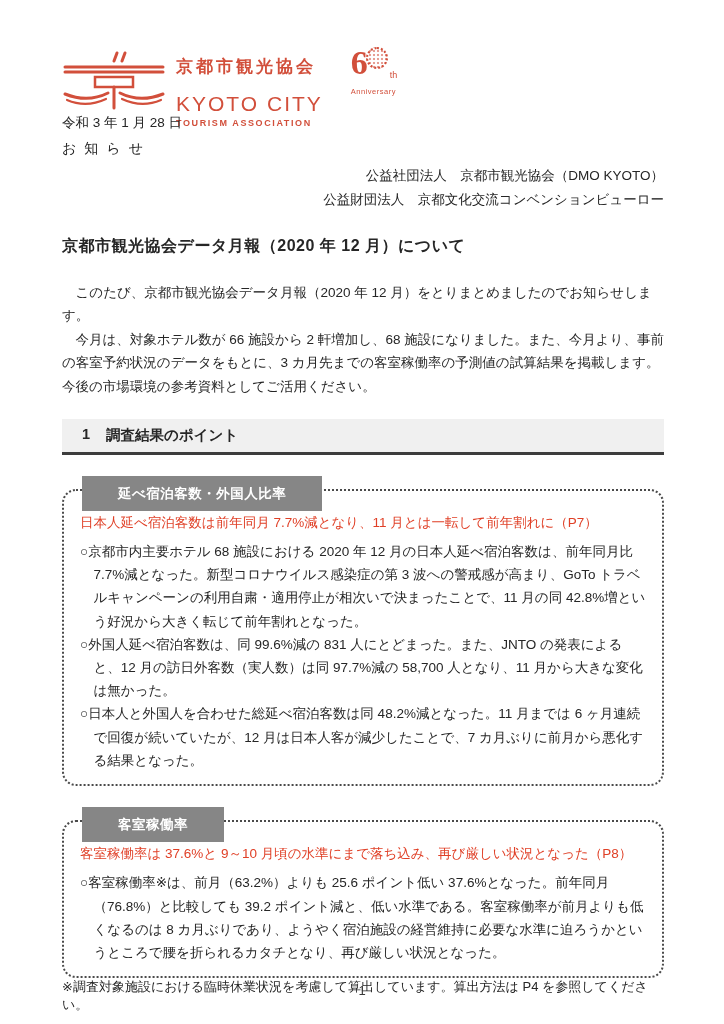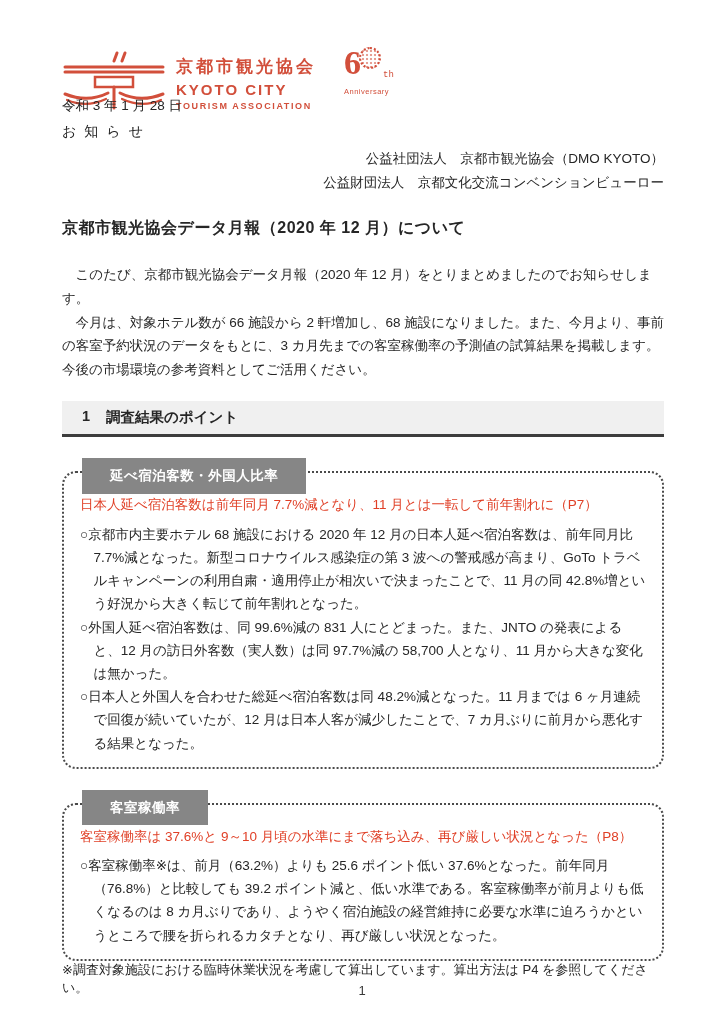--- a/index.html
+++ b/index.html
@@ -28,42 +28,42 @@
     gap: 10px;
   }
   .emblem { flex: 0 0 auto; }
   .logo-text {
     color: #D24F3B;
     padding-top: 8px;
     line-height: 1.05;
     white-space: nowrap;
   }
   .logo-jp { font-size: 17px; font-weight: bold; letter-spacing: 3px; }
-  .logo-en1 { font-size: 15px; font-weight: bold; letter-spacing: 2px; margin-top: 6px; }
+  .logo-en1 { font-size: 21px; font-weight: normal; letter-spacing: 2px; margin-top: 17px; }
   .logo-en2 { font-size: 9px; font-weight: bold; letter-spacing: 1.6px; margin-top: 4px; }
   .anniv {
     color: #D24F3B;
     margin-left: 18px;
     margin-top: -4px;
     width: 62px;
     text-align: left;
     line-height: 1;
   }
   .anniv-top { display: flex; align-items: flex-start; }
   .anniv-6 { font-size: 34px; font-weight: bold; font-family: "Liberation Serif", serif; }
   .anniv-0 {
     width: 22px; height: 22px;
     border: 2px dotted #D24F3B;
     border-radius: 50%;
     margin-left: -2px;
     margin-top: 1px;
     background: radial-gradient(circle at 50% 50%, rgba(210,79,59,.55) 0 1px, transparent 1.6px);
     background-size: 4px 4px;
   }
-  .anniv-th { font-size: 9px; margin-left: 2px; align-self: flex-end; font-family: Liberation Mono, monospace; }
+  .anniv-th { font-size: 9px; margin-left: 2px; align-self: flex-end; }
   .anniv-label { font-size: 7.5px; letter-spacing: .5px; margin-top: 8px; }
 
   .date-row {
     text-align: left;
     font-size: 13.5px;
     margin-top: -14px;
   }
   .notice-row {
     font-size: 14px;
     letter-spacing: 8px;
@@ -114,21 +114,21 @@
     line-height: 1.72;
   }
   .badge {
     position: absolute;
     top: -15px;
     left: 18px;
     background: #868686;
     color: #ffffff;
     font-weight: bold;
     font-size: 13.5px;
-    padding: 6px 28px;
+    padding: 6px 36px;
     white-space: nowrap;
     letter-spacing: .5px;
   }
   .headline {
     color: #E04027;
     font-weight: normal;
     margin-bottom: 6px;
   }
   .bullet {
     padding-left: 1em;

